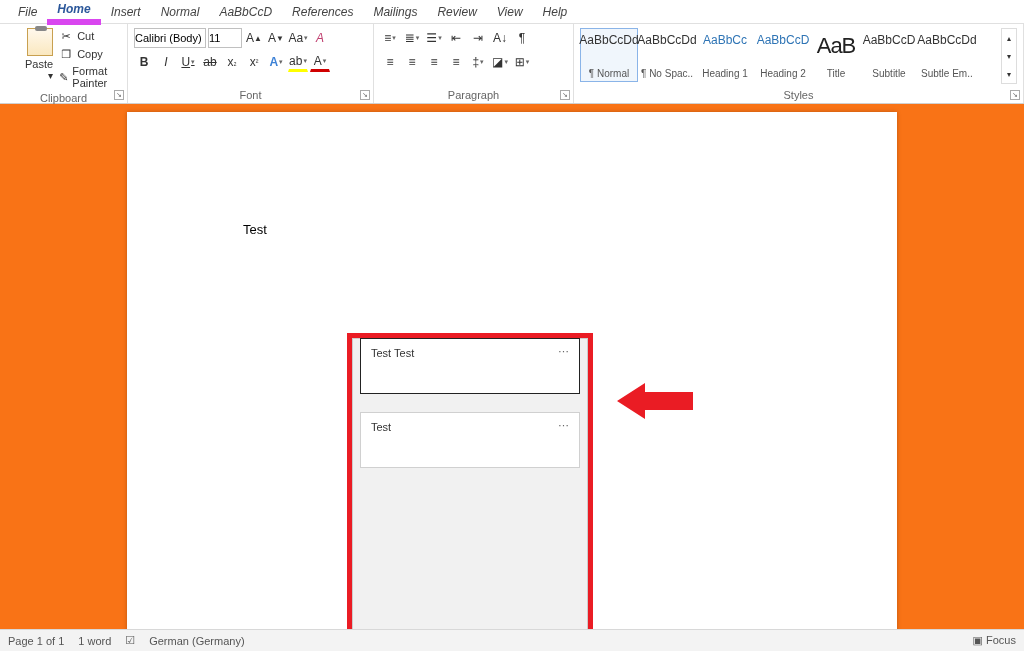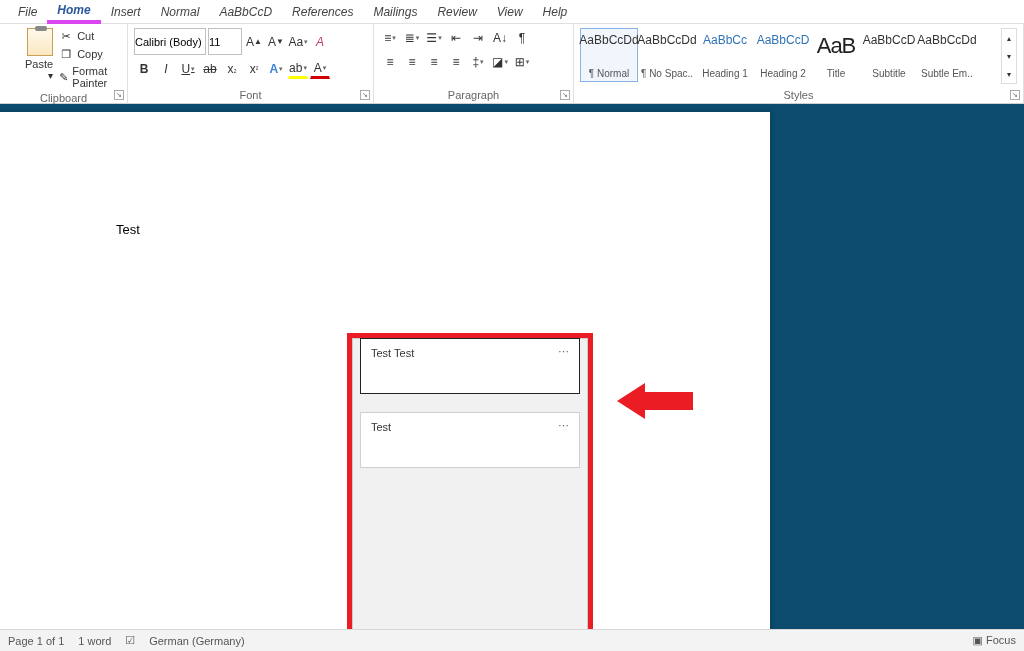--- a/index.html
+++ b/index.html
@@ -1,41 +1,41 @@
 <!DOCTYPE html>
 <html><head>
 <meta charset="utf-8">
 <style>
 * { box-sizing: border-box; margin: 0; padding: 0; font-family: "Segoe UI", Tahoma, sans-serif; }
 body { background: #e6e6e6; width: 1024px; height: 651px; overflow: hidden; font-size: 12px; color: #333; }
 
 
 .menubar { background: #fff; display: flex; align-items: center; padding: 0 8px; height: 24px; font-size: 12px; border-bottom: 1px solid #e0e0e0; }
 .menubar .item { padding: 3px 10px; cursor: pointer; color: #444; font-style: italic; }
-.menubar .item.active { border-bottom: 4px solid #d946ef; font-weight: 600; color: #2b579a; }
+.menubar .item.active { border-bottom: 6px solid #d946ef; font-weight: 600; color: #2b579a; }
 
 
 .ribbon { background: #fff; border-bottom: 1px solid #d0d0d0; display: flex; height: 80px; }
 .ribbon-group { border-right: 1px solid #e0e0e0; padding: 4px 6px 2px 6px; display: flex; flex-direction: column; justify-content: space-between; position: relative; }
 .group-label { text-align: center; font-size: 11px; color: #666; padding-top: 2px; }
 .group-body { display: flex; align-items: flex-start; gap: 4px; flex: 1; }
 .dialog-launcher { position: absolute; right: 3px; bottom: 3px; width: 10px; height: 10px; border: 1px solid #aaa; font-size: 7px; display: flex; align-items: center; justify-content: center; color: #666; cursor: pointer; }
 
 
 .paste-col { display: flex; flex-direction: column; align-items: flex-end; width: 36px; margin-left: 19px; }
 .paste-icon { width: 26px; height: 28px; border: 1px solid #c8a050; background: linear-gradient(#fff8ec,#fae8c0); position: relative; }
 .paste-icon::before { content:""; position:absolute; top:-3px; left:7px; width:12px; height:5px; background:#888; border-radius:2px; }
 .paste-label { font-size: 11px; margin-top: 2px; }
 .cut-copy-col { display: flex; flex-direction: column; gap: 2px; font-size: 11px; }
 .cut-copy-col div { display: flex; align-items: center; gap: 4px; cursor: pointer; padding: 1px 2px; }
 .mini-icon { width: 14px; height: 14px; display: inline-flex; align-items: center; justify-content: center; }
 
 
 .font-row { display: flex; gap: 2px; align-items: center; margin-bottom: 4px; }
-select, input.combo { border: 1px solid #c0c0c0; font-size: 11px; height: 27px; background:#fff; }
+select, input.combo { border: 1px solid #c0c0c0; font-size: 11px; height: 20px; background:#fff; }
 .font-name { width: 72px; }
 .font-size { width: 34px; }
 .btn { width: 20px; height: 20px; display: inline-flex; align-items: center; justify-content: center; cursor: pointer; font-size: 12px; border: 1px solid transparent; }
 .dd::after { content: "▾"; font-size: 7px; margin-left: 1px; color: #666; }
 .sup, .sub-s { font-size: 8px; }
 
 
 .para-rows { display: flex; flex-direction: column; gap: 4px; }
 .para-row { display: flex; gap: 2px; }
 
@@ -45,21 +45,21 @@
 .style-item.selected { border: 1px solid #8ab4e8; background: #f0f6fc; }
 .style-item.title { width: 48px; }
 .style-preview { font-size: 12px; color: #333; }
 .style-preview.h1 { color: #2e74b5; }
 .style-preview.title-p { font-size: 22px; letter-spacing: -1px; color: #222; }
 .style-name { font-size: 10px; color: #555; white-space: nowrap; overflow: hidden; max-width: 100%; }
 .style-arrows { display: flex; flex-direction: column; border: 1px solid #ddd; margin-left: 2px; }
 .style-arrows div { width: 14px; height: 18px; display: flex; align-items: center; justify-content: center; font-size: 8px; cursor: pointer; }
 
 
-.doc-area { background: #0c4a6e; position: relative; height: calc(651px - 24px - 80px - 22px); display:flex; justify-content:flex-start; overflow:hidden; }
+.doc-area { background: #f97316; position: relative; height: calc(651px - 24px - 80px - 22px); display:flex; justify-content:center; overflow:hidden; }
 .page { background: #fff; width: 770px; margin-top: 8px; box-shadow: 0 0 4px rgba(0,0,0,.25); position: relative; height: 900px; padding: 110px 116px; }
 .doc-text { font-size: 13px; color: #000; }
 
 
 .clipboard-pane-wrap { position: absolute; top: 229px; left: 347px; width: 246px; height: 333px; background: #f1f1f1; border: 5px solid #ea1c24; box-shadow: 0 0 0 1px #ccc inset; }
 .clipboard-pane-title { font-size: 12px; padding: 8px 10px 10px 10px; color: #444; }
 .clip-items { padding: 0 8px; display: flex; flex-direction: column; gap: 18px; }
 .clip-item { background: #fff; border: 1px solid #d0d0d0; padding: 8px 10px; min-height: 56px; font-size: 11px; color: #333; position: relative; cursor: pointer; }
 .clip-item.selected { border: 1px solid #222; }
 .clip-more { position: absolute; top: 6px; right: 8px; font-size: 11px; color: #666; letter-spacing: 2px; }

